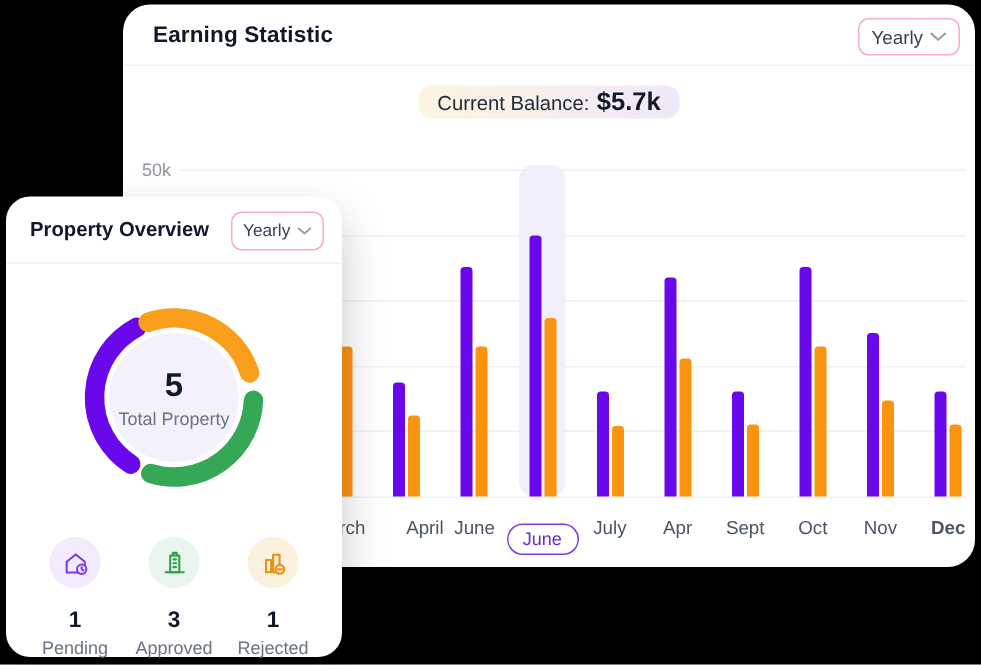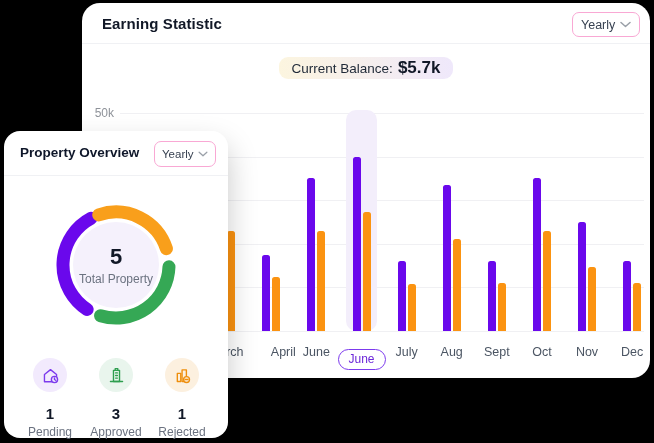--- a/index.html
+++ b/index.html
@@ -129,33 +129,33 @@
       <div class="bar" style="left: 235.4px; top: 227.72px; height: 100.28px; background: rgb(251, 147, 17);"></div>
       <span class="month-label" style="left: 234.4px;">June</span>
       <div class="bar" style="left: 270.5px; top: 153.6px; height: 174.4px; background: rgb(106, 8, 236);"></div>
       <div class="bar" style="left: 280.5px; top: 208.972px; height: 119.028px; background: rgb(251, 147, 17);"></div>
       <span class="month-label pill" style="left: 279.5px;">June</span>
       <div class="bar" style="left: 315.6px; top: 258.24px; height: 69.76px; background: rgb(106, 8, 236);"></div>
       <div class="bar" style="left: 325.6px; top: 280.912px; height: 47.088px; background: rgb(251, 147, 17);"></div>
       <span class="month-label" style="left: 324.6px;">July</span>
       <div class="bar" style="left: 360.7px; top: 181.94px; height: 146.06px; background: rgb(106, 8, 236);"></div>
       <div class="bar" style="left: 370.7px; top: 236.44px; height: 91.56px; background: rgb(251, 147, 17);"></div>
-      <span class="month-label" style="left: 369.7px;">Aug</span>
+      <span class="month-label" style="left: 369.7px;">Apr</span>
       <div class="bar" style="left: 405.8px; top: 258.24px; height: 69.76px; background: rgb(106, 8, 236);"></div>
       <div class="bar" style="left: 415.8px; top: 280.04px; height: 47.96px; background: rgb(251, 147, 17);"></div>
       <span class="month-label" style="left: 414.8px;">Sept</span>
       <div class="bar" style="left: 450.9px; top: 175.4px; height: 152.6px; background: rgb(106, 8, 236);"></div>
       <div class="bar" style="left: 460.9px; top: 227.72px; height: 100.28px; background: rgb(251, 147, 17);"></div>
       <span class="month-label" style="left: 459.9px;">Oct</span>
       <div class="bar" style="left: 496px; top: 219px; height: 109px; background: rgb(106, 8, 236);"></div>
       <div class="bar" style="left: 506px; top: 264.344px; height: 63.656px; background: rgb(251, 147, 17);"></div>
       <span class="month-label" style="left: 505px;">Nov</span>
       <div class="bar" style="left: 541.1px; top: 258.24px; height: 69.76px; background: rgb(106, 8, 236);"></div>
       <div class="bar" style="left: 551.1px; top: 280.04px; height: 47.96px; background: rgb(251, 147, 17);"></div>
-      <span class="month-label" style="left: 550.1px;">Dec</span>
+      <span class="month-label" style="left: 550.1px; font-weight: bold;">Dec</span>
     </div>
 
   <div class="earning-header">
     <span class="earning-title">Earning Statistic</span>
     <div class="select earning-select">
       <span>Yearly</span>
       <svg class="chev" width="11" height="7" viewBox="0 0 11 7">
         <polyline points="1,1.5 5.5,5.5 10,1.5" fill="none" stroke="#9aa0a8" stroke-width="1.5" stroke-linecap="round" stroke-linejoin="round"></polyline>
       </svg>
     </div>

